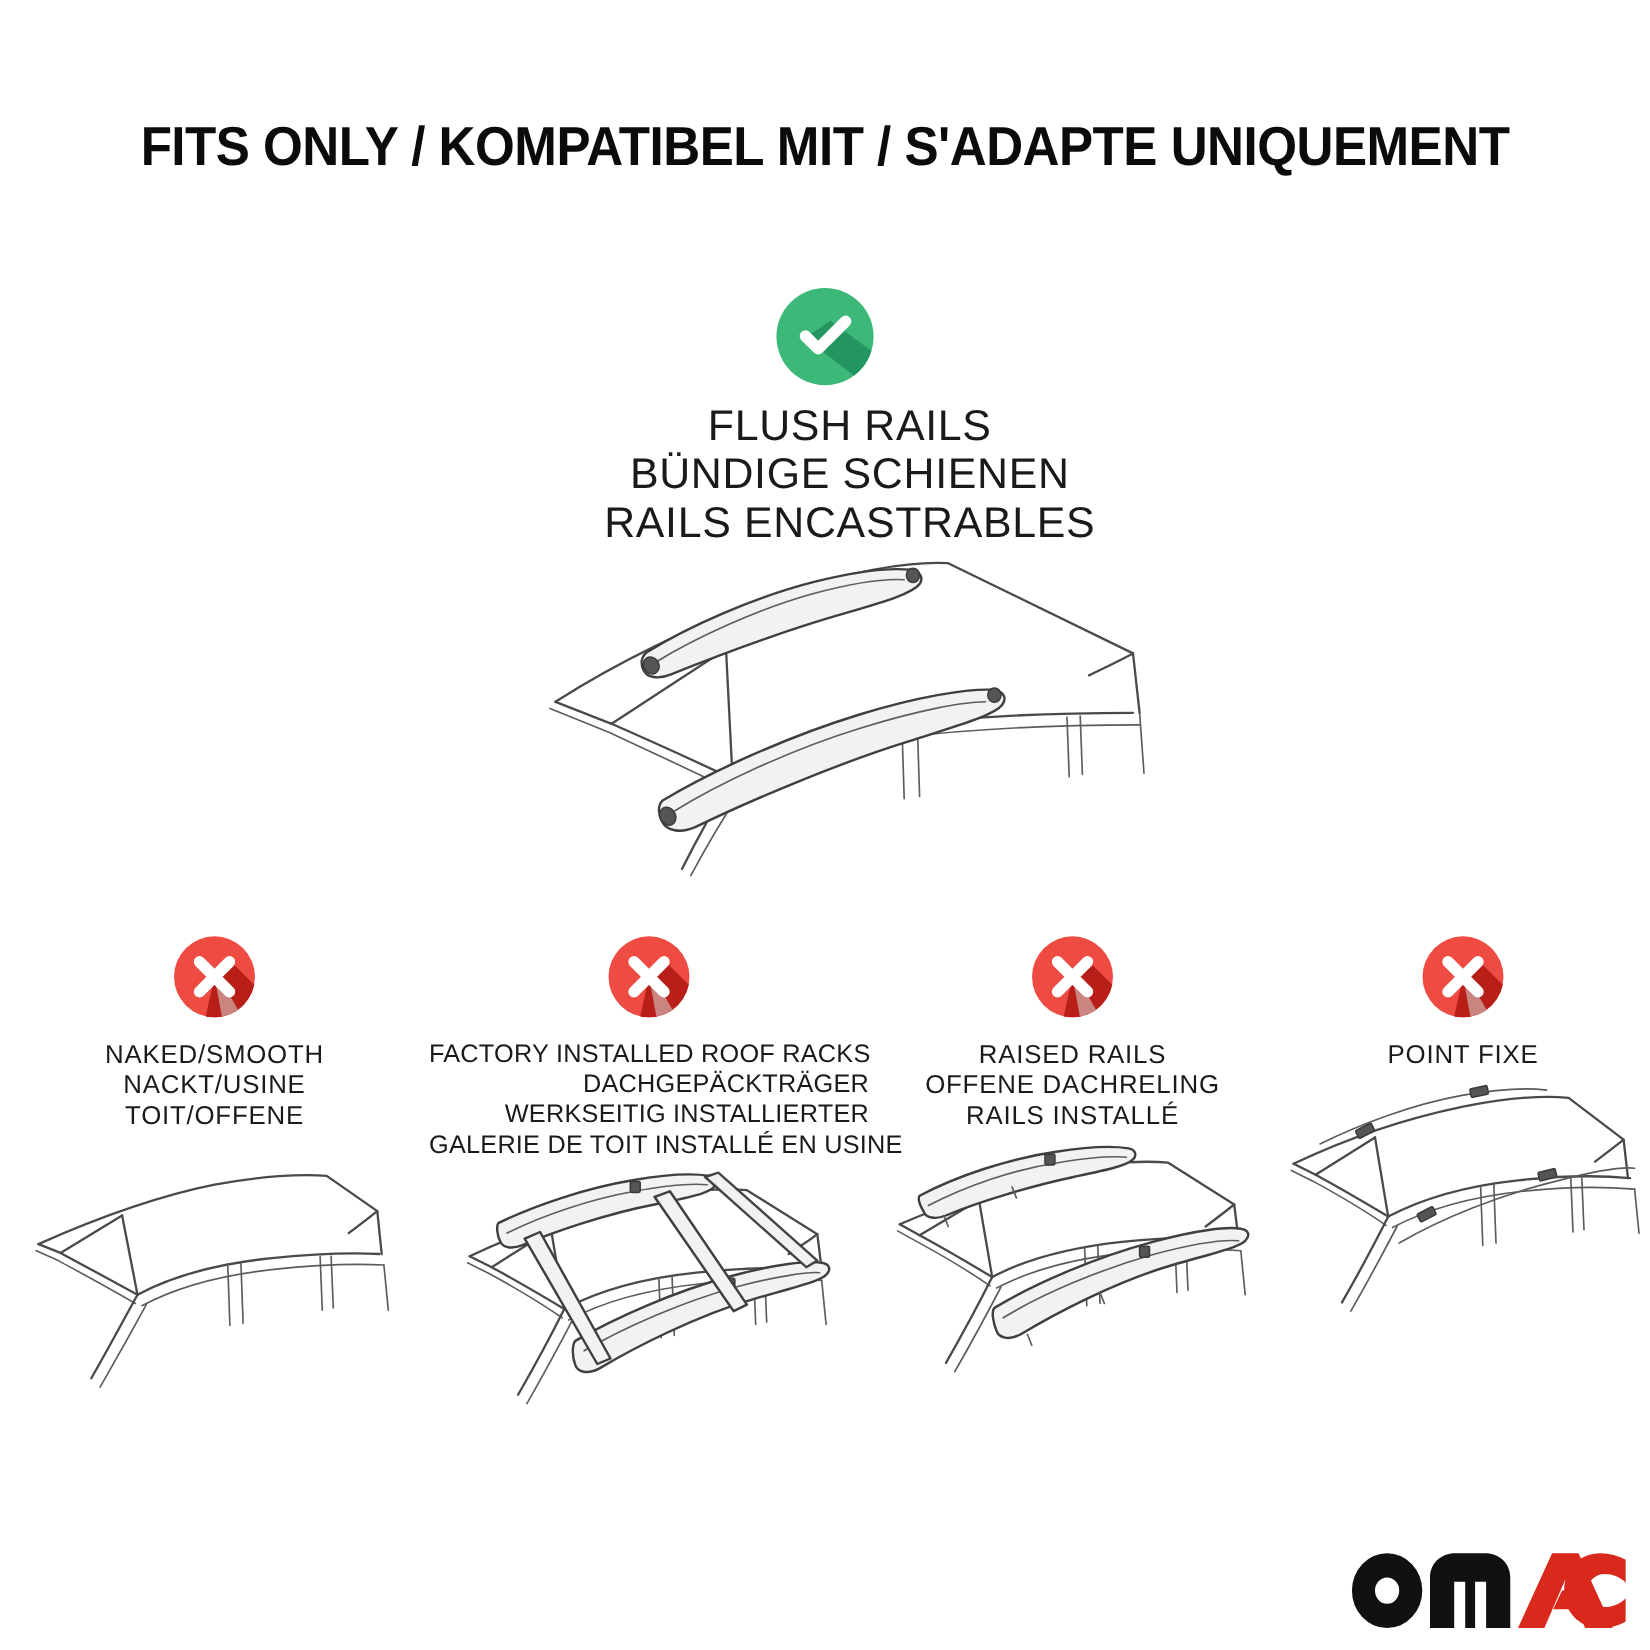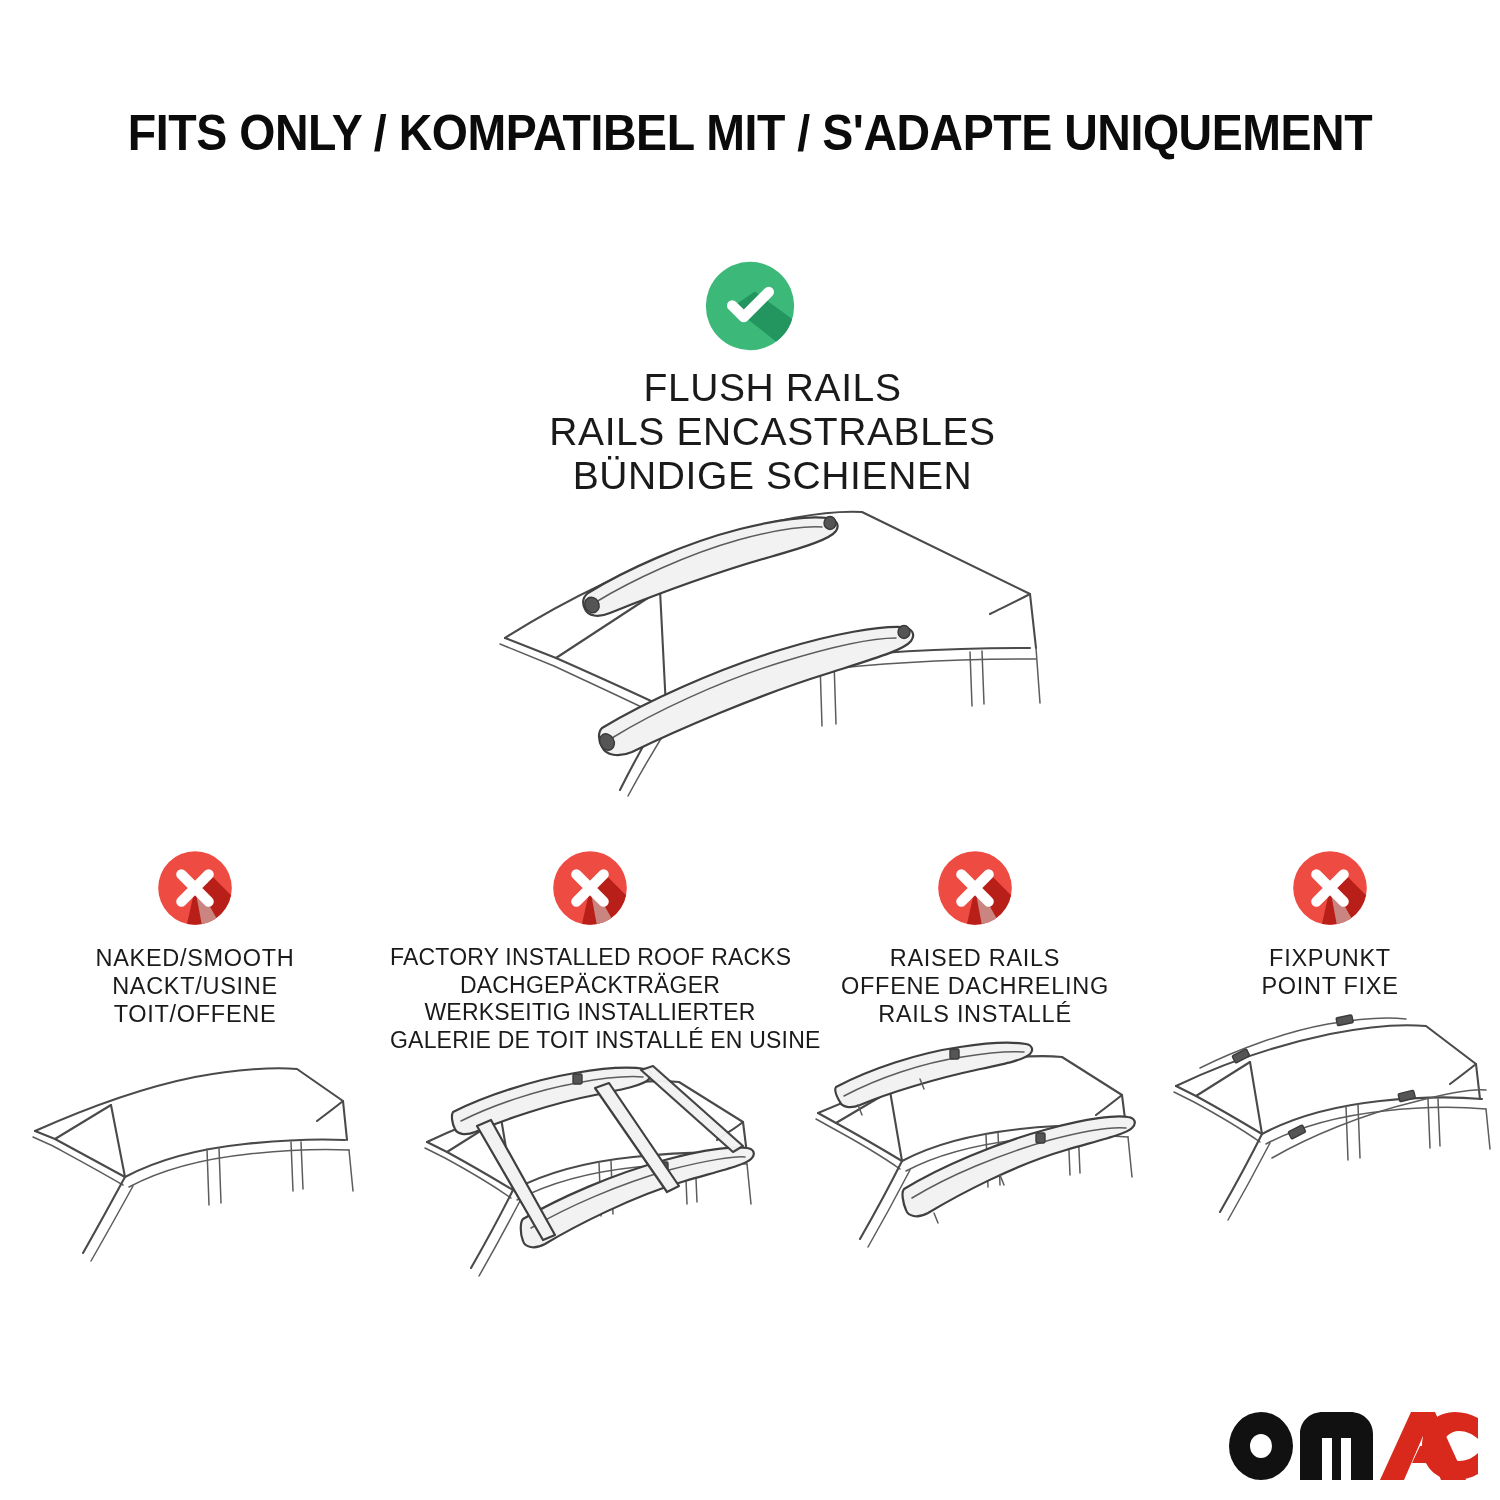--- a/index.html
+++ b/index.html
@@ -86,21 +86,21 @@
   .col-label {
     text-align: center;
     font-size: 23.5px;
     font-weight: 300;
     line-height: 1.2;
     letter-spacing: 0.7px;
     color: #1a1a1a;
     margin-top: 4px;
   }
   .col-label div { white-space: nowrap; }
-  .col-2 .col-label { font-size: 23px; letter-spacing: 0.2px; }
+  .col-2 .col-label { font-size: 23px; letter-spacing: 0.2px; text-align: right; }
 
   .col-art {
     margin-top: 10px;
     height: 250px;
   }
   .col-art svg { display: block; margin: 0 auto; }
 
   
   .logo {
     position: absolute;
@@ -143,22 +143,22 @@
     </defs>
     <circle cx="50" cy="50" r="46" fill="#3cb878"></circle>
     <g clip-path="url(#okclip)">
       <path d="M33 50 L44 61 L100 105 L100 68 L55 35 Z" fill="#22935f" opacity="0.95"></path>
     </g>
     <path d="M31.5 49.5 L43.5 61.5 L69.5 35.5" fill="none" stroke="#ffffff" stroke-width="11" stroke-linecap="round" stroke-linejoin="round"></path>
   </svg>
 
   <div class="ok-heading">
     <div>FLUSH RAILS</div>
+    <div>BÜNDIGE SCHIENEN</div>
     <div>RAILS ENCASTRABLES</div>
-    <div>BÜNDIGE SCHIENEN</div>
   </div>
 </div>
 
 <div class="hero-art">
   <svg class="line-art" width="580" height="300" viewBox="0 0 580 300" aria-hidden="true">
 
     <path class="ln" d="M35 140 C 90 105, 160 70, 240 42 C 300 22, 355 12, 392 14
                          L 560 96 C 545 104, 532 110, 520 116"></path>
     <path class="ln" d="M35 140 L 86 160 C 120 175, 160 193, 196 210"></path>
     <path class="ln" d="M86 160 L 190 92"></path>
@@ -375,21 +375,20 @@
           </defs>
         <circle cx="50" cy="50" r="46" fill="#ee4b42"></circle>
         <g clip-path="url(#xc4)">
           <path d="M50 50 L68 32 L104 68 L104 104 L38 104 Z" fill="#b81f18"></path>
           <path d="M50 50 L63 63 L86 104 L60 104 Z" fill="#d9d9d9" opacity="0.55"></path>
         </g>
         <path d="M33 33 L67 67 M67 33 L33 67" fill="none" stroke="#ffffff" stroke-width="13" stroke-linecap="round"></path>
       </svg>
     </div>
     <div class="col-label">
-      <div>FIXPUNKT</div>
       <div>POINT FIXE</div>
     </div>
     <div class="col-art">
       <svg class="line-art" width="340" height="230" viewBox="0 0 340 230" aria-hidden="true">
         <path class="ln" d="M16 76 C 58 56, 112 36, 170 24 C 210 16, 244 14, 266 16
                              L 316 54 C 306 62, 298 68, 290 74"></path>
         <path class="ln" d="M16 76 L 36 86 C 58 98, 82 112, 102 124"></path>
         <path class="ln" d="M36 86 L 90 52"></path>
         <path class="ln" d="M90 52 L 102 124"></path>
         <path class="ln" d="M102 124 C 132 108, 174 96, 220 91 C 266 86, 300 87, 322 89"></path>

